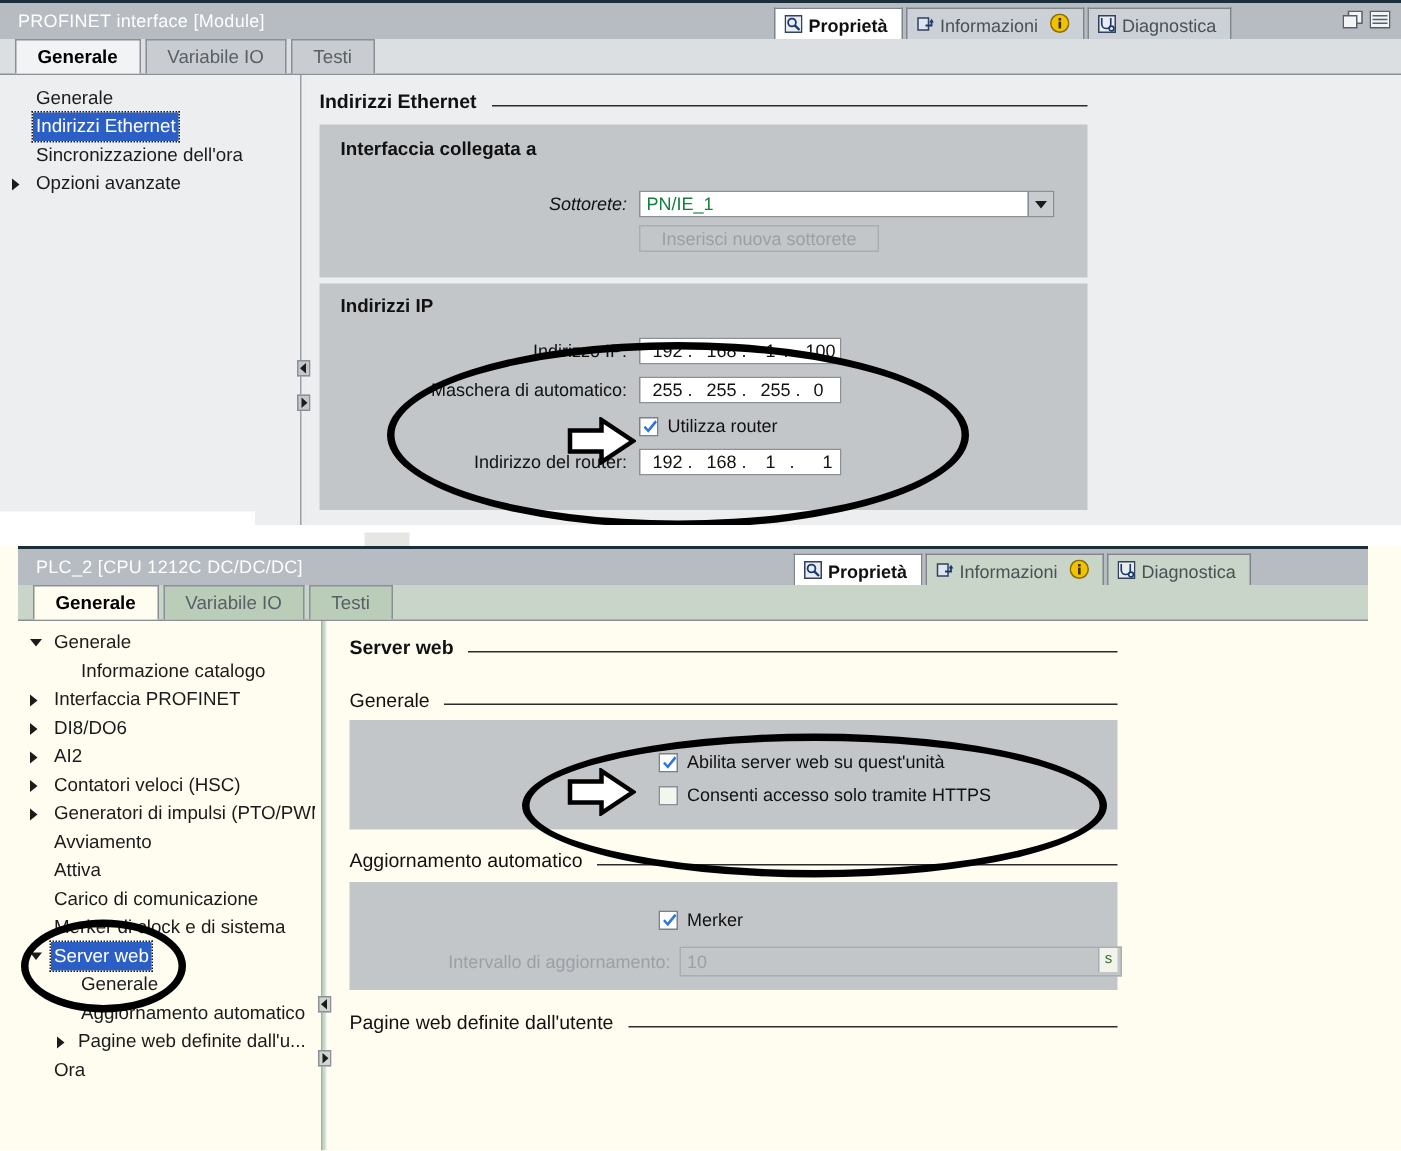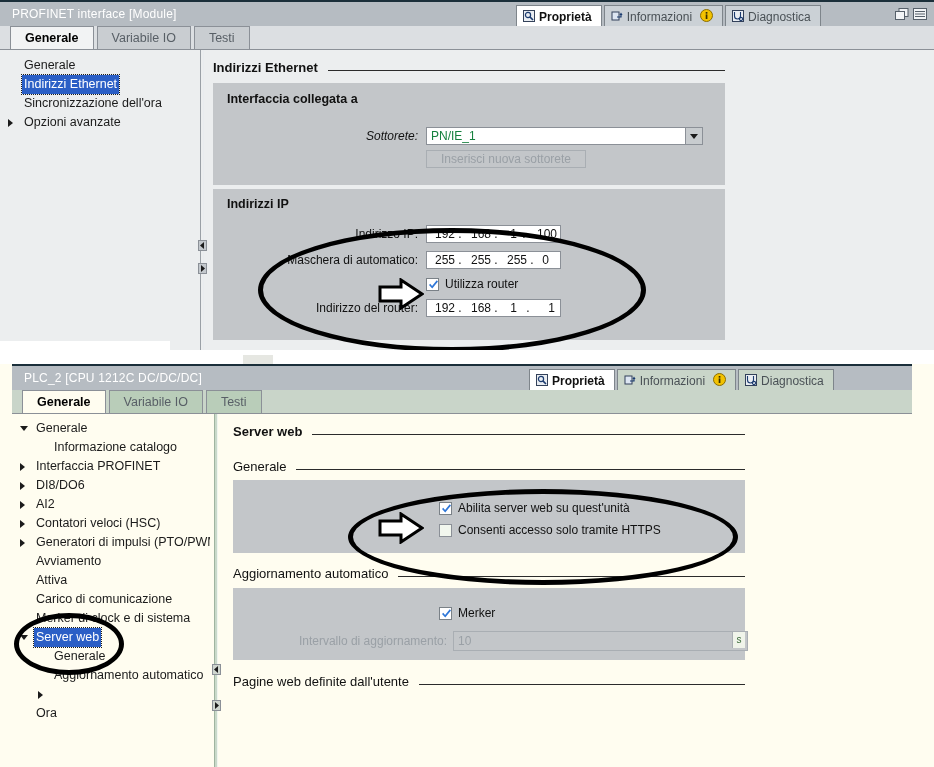--- a/index.html
+++ b/index.html
@@ -465,20 +465,21 @@
           <span class="lbl">Server web</span>
         </div>
         <div class="titem indent1">
           <span class="lbl">Generale</span>
         </div>
         <div class="titem indent1">
           <span class="lbl">Aggiornamento automatico</span>
         </div>
         <div class="titem indent1b">
           <span class="tw closed" style="left:26px;"></span>
+          <span class="lbl">Pagine web definite dall'u...</span>
         </div>
         <div class="titem">
           <span class="lbl">Ora</span>
         </div>
       </div>
 
       <div class="splitter">
         <div class="bar" style="border-left-color:#9fb49f;border-right-color:#f0f5ef;background:#c9d9c9;"></div>
         <div class="arrowbox" style="top:250px;background:#cfd6cf;">
           <svg width="7" height="9" viewBox="0 0 7 9" style="display:block;margin:0 auto;">

